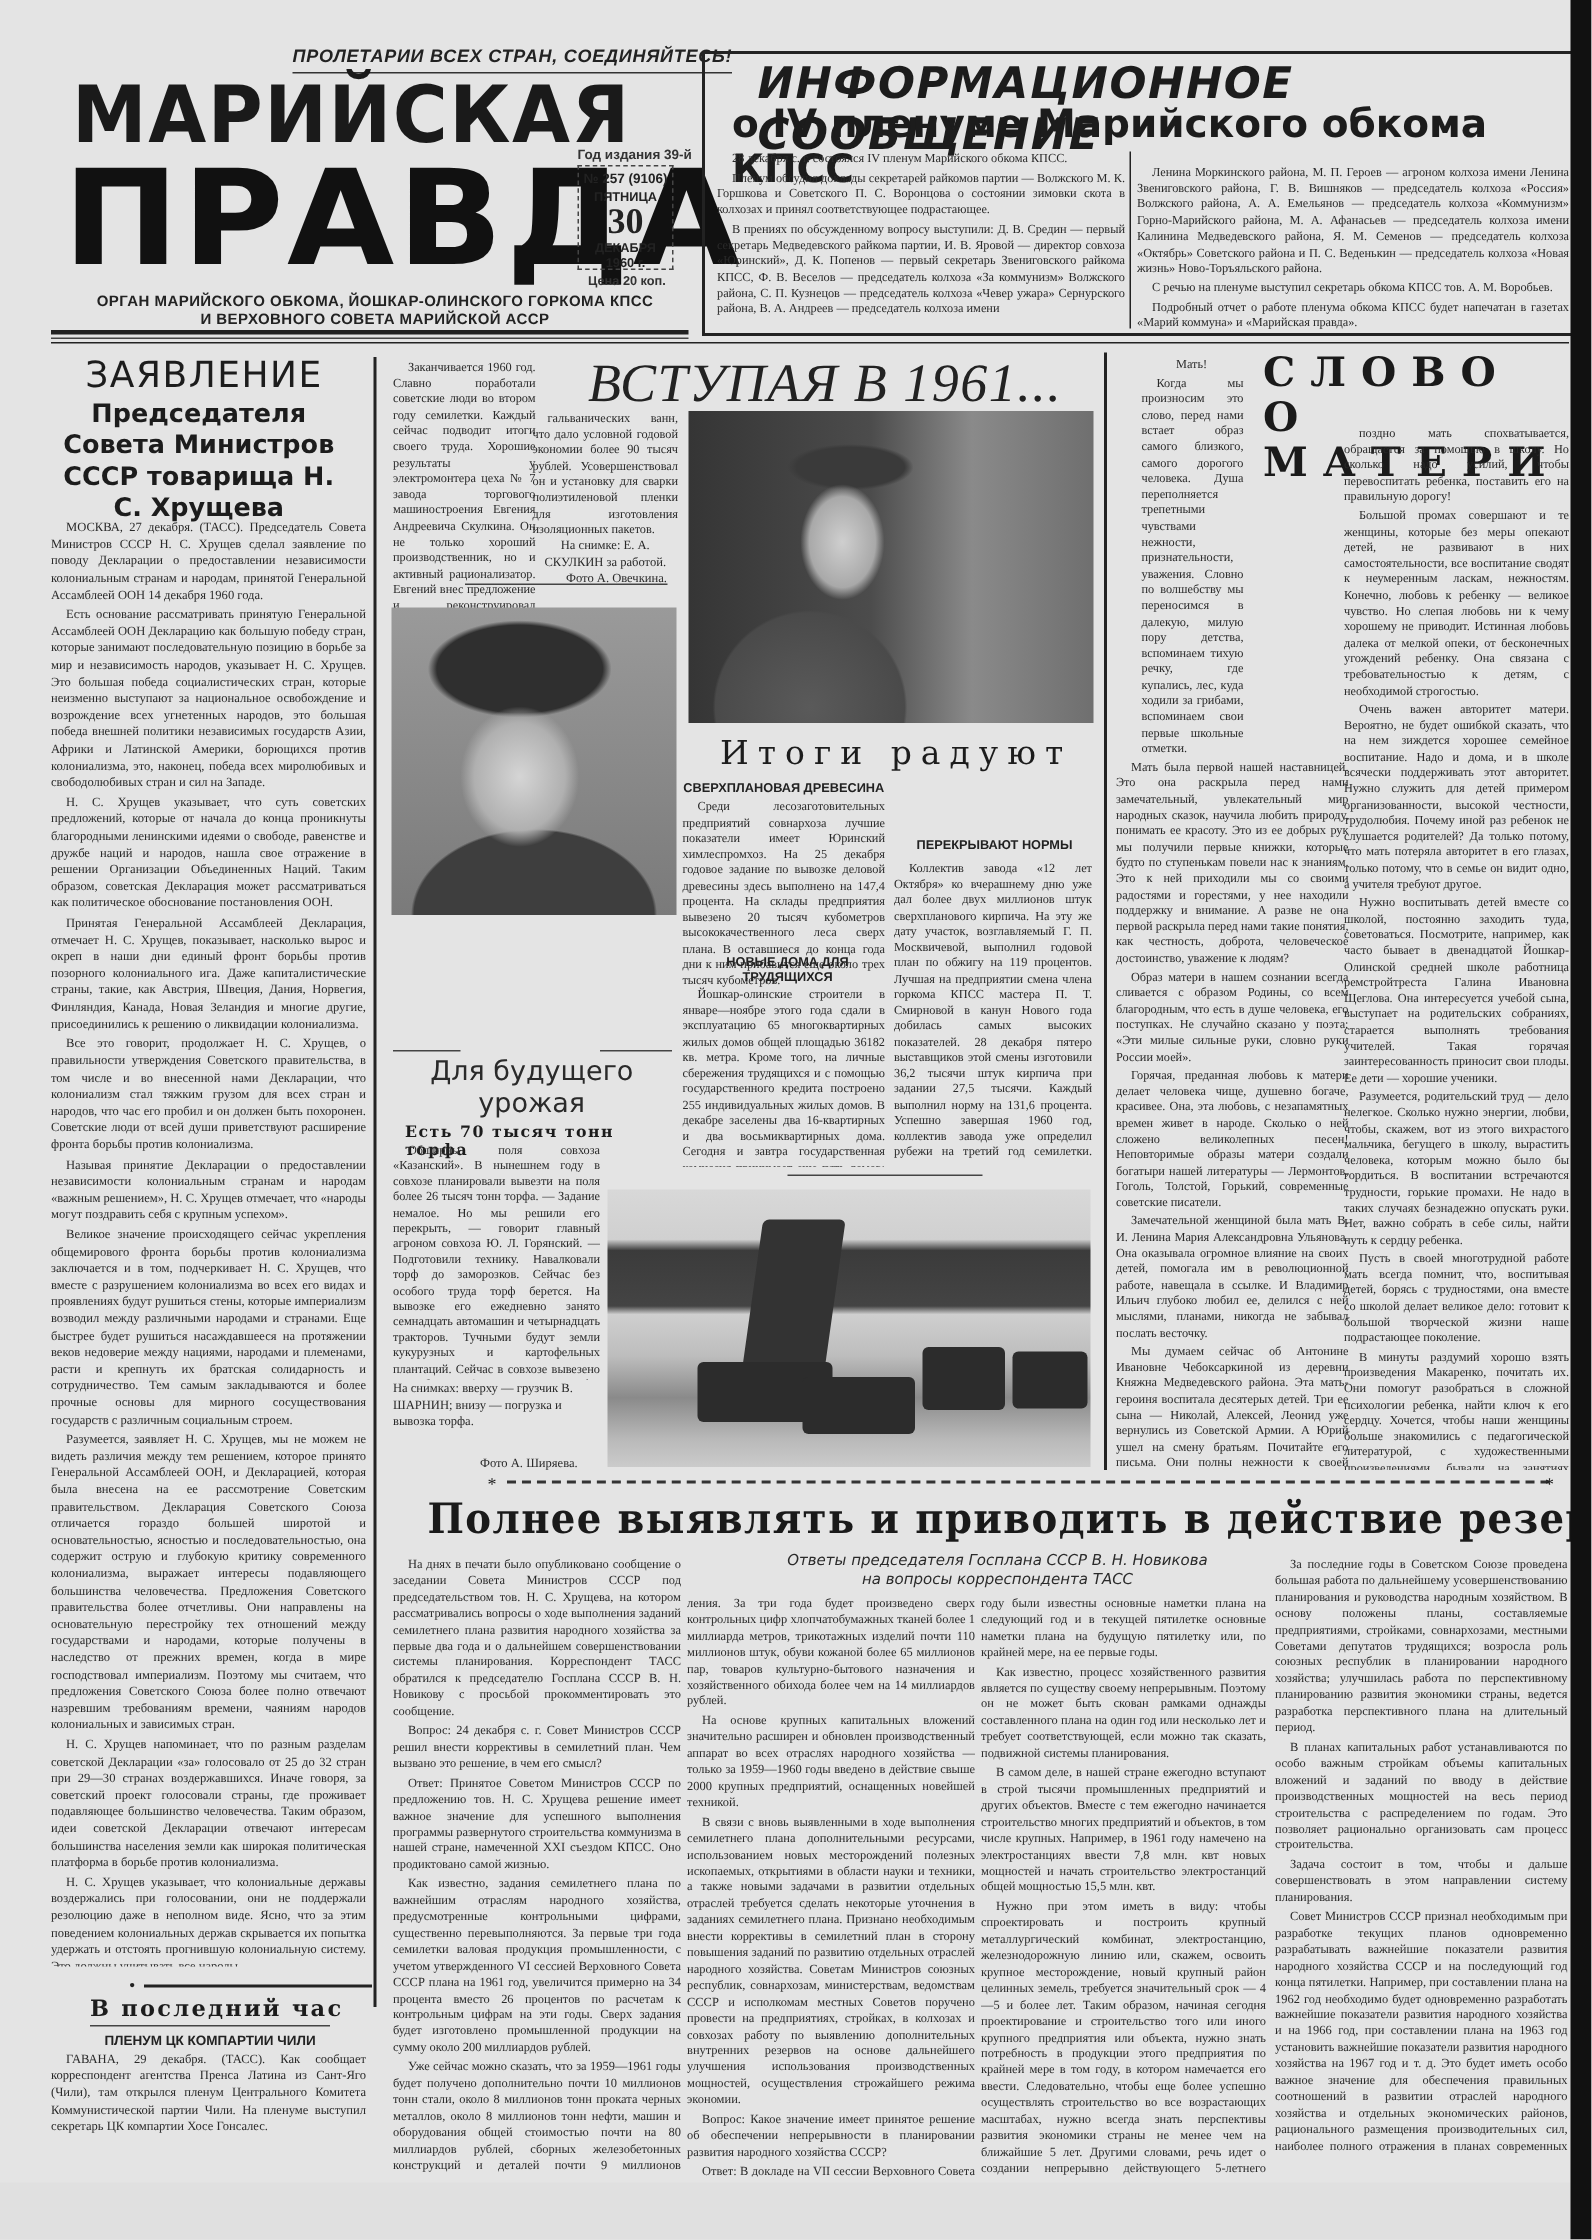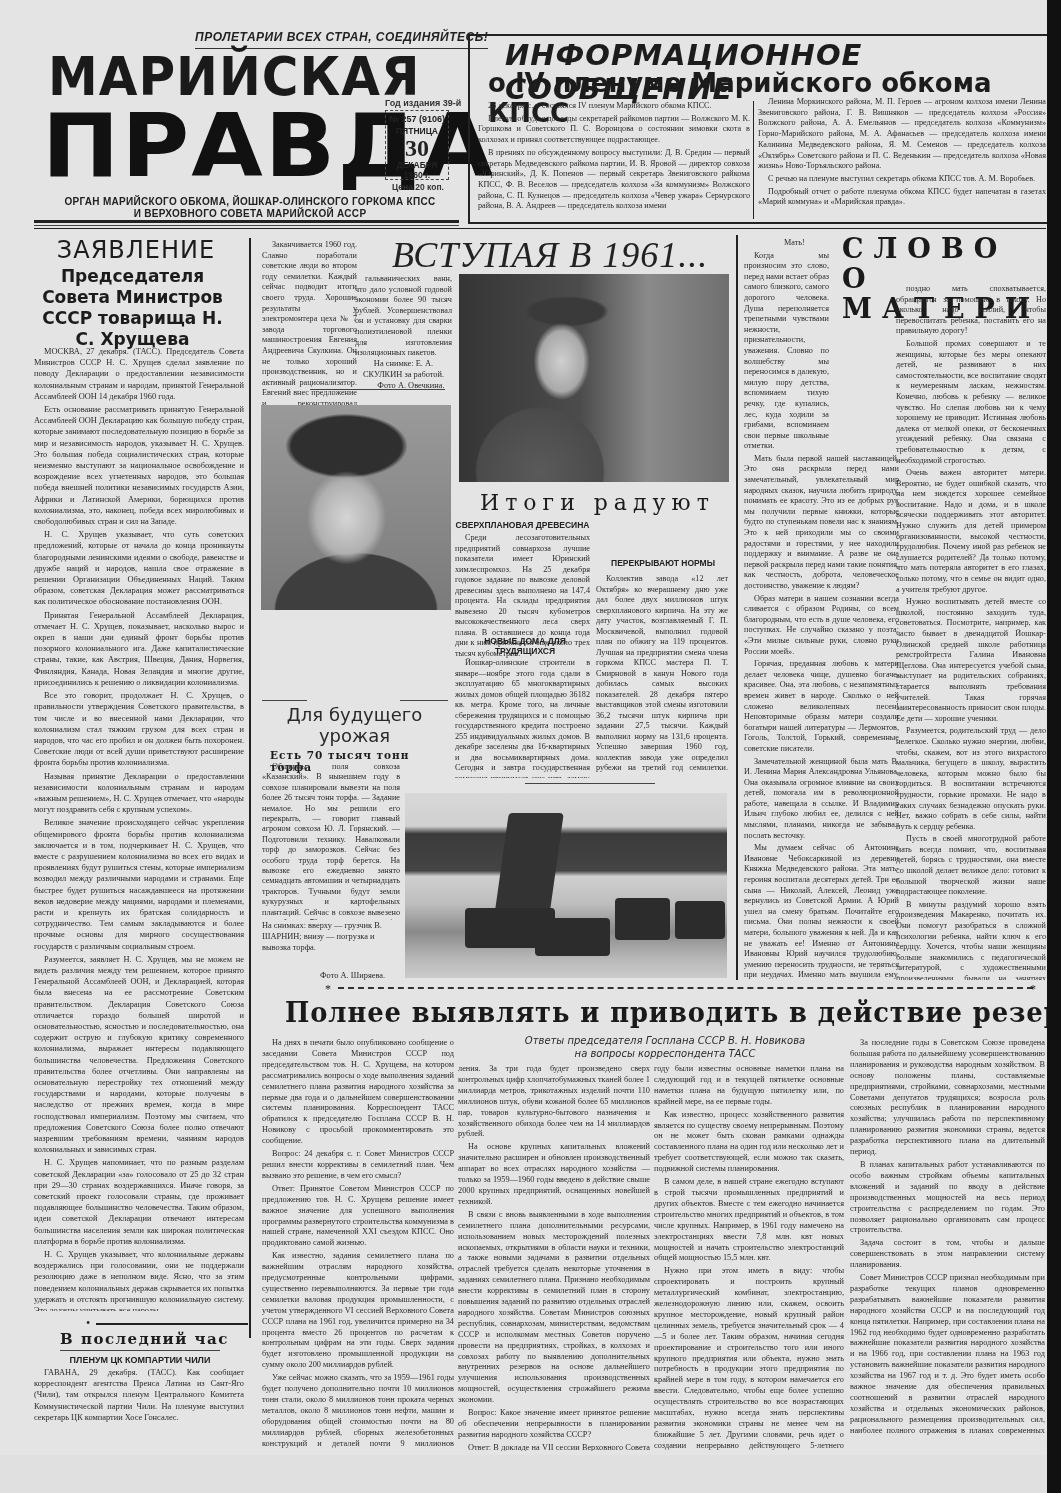--- a/index.html
+++ b/index.html
@@ -101,21 +101,21 @@
 
   <div class="abs infobox"></div>
   <div class="abs info-h1">ИНФОРМАЦИОННОЕ СООБЩЕНИЕ</div>
   <div class="abs info-h2">о IV пленуме Марийского обкома КПСС</div>
   <div class="abs txt" style="left:478px; top:101px; width:272px; font-size:8.2px; line-height:10.7px;">
     <p>28 декабря с. г. состоялся IV пленум Марийского обкома КПСС.</p>
     <p>Пленум обсудил доклады секретарей райкомов партии — Волжского М. К. Горшкова и Советского П. С. Воронцова о состоянии зимовки скота в колхозах и принял соответствующее подрастающее.</p>
     <p>В прениях по обсужденному вопросу выступили: Д. В. Средин — первый секретарь Медведевского райкома партии, И. В. Яровой — директор совхоза «Юринский», Д. К. Попенов — первый секретарь Звениговского райкома КПСС, Ф. В. Веселов — председатель колхоза «За коммунизм» Волжского района, С. П. Кузнецов — председатель колхоза «Чевер ужара» Сернурского района, В. А. Андреев — председатель колхоза имени</p>
   </div>
   <div class="vrule" style="left:753px; top:101px; height:118px; width:1px;"></div>
-  <div class="abs txt" style="left:758px; top:97px; width:288px; font-size:8.2px; line-height:10.7px;">
+  <div class="abs txt" style="left:758px; top:110px; width:288px; font-size:8.2px; line-height:10.7px;">
     <p>Ленина Моркинского района, М. П. Героев — агроном колхоза имени Ленина Звениговского района, Г. В. Вишняков — председатель колхоза «Россия» Волжского района, А. А. Емельянов — председатель колхоза «Коммунизм» Горно-Марийского района, М. А. Афанасьев — председатель колхоза имени Калинина Медведевского района, Я. М. Семенов — председатель колхоза «Октябрь» Советского района и П. С. Веденькин — председатель колхоза «Новая жизнь» Ново-Торъяльского района.</p>
     <p>С речью на пленуме выступил секретарь обкома КПСС тов. А. М. Воробьев.</p>
     <p>Подробный отчет о работе пленума обкома КПСС будет напечатан в газетах «Марий коммуна» и «Марийская правда».</p>
   </div>
 
   <div class="hrule" style="left:34px; top:228px; width:1012px; height:1px;"></div>
 
   <div class="abs h-zayav">ЗАЯВЛЕНИЕ</div>
   <div class="abs h-zayav-sub">Председателя Совета Министров СССР товарища Н. С. Хрущева</div>
   <div class="abs txt" style="left:34px; top:346px; width:210px; height:965px; overflow:hidden; font-size:8.4px; line-height:11.2px;">
@@ -189,21 +189,21 @@
     <div class="truck" style="left:270px; top:108px; width:50px; height:38px;"></div>
   </div>
 
   <div class="vrule" style="left:736px; top:235px; height:745px;"></div>
   <div class="abs h-slovo">
     <div>СЛОВО</div>
     <div>О МАТЕРИ</div>
   </div>
   <div class="abs txt" style="left:744px; top:238px; width:155px; height:742px; overflow:hidden; font-size:8.2px; line-height:10.6px;">
     <p style="text-indent:0; margin-left:40px;">Мать!</p>
-    <p style="margin-right:70px;">Когда мы произносим это слово, перед нами встает образ самого близкого, самого дорогого человека. Душа переполняется трепетными чувствами нежности, признательности, уважения. Словно по волшебству мы переносимся в далекую, милую пору детства, вспоминаем тихую речку, где купались, лес, куда ходили за грибами, вспоминаем свои первые школьные отметки.</p>
+    <p style="margin-right:70px;margin-left:17px;">Когда мы произносим это слово, перед нами встает образ самого близкого, самого дорогого человека. Душа переполняется трепетными чувствами нежности, признательности, уважения. Словно по волшебству мы переносимся в далекую, милую пору детства, вспоминаем тихую речку, где купались, лес, куда ходили за грибами, вспоминаем свои первые школьные отметки.</p>
     <p>Мать была первой нашей наставницей. Это она раскрыла перед нами замечательный, увлекательный мир народных сказок, научила любить природу, понимать ее красоту. Это из ее добрых рук мы получили первые книжки, которые будто по ступенькам повели нас к знаниям. Это к ней приходили мы со своими радостями и горестями, у нее находили поддержку и внимание. А разве не она первой раскрыла перед нами такие понятия, как честность, доброта, человеческое достоинство, уважение к людям?</p>
     <p>Образ матери в нашем сознании всегда сливается с образом Родины, со всем благородным, что есть в душе человека, его поступках. Не случайно сказано у поэта: «Эти милые сильные руки, словно руки России моей».</p>
     <p>Горячая, преданная любовь к матери делает человека чище, душевно богаче, красивее. Она, эта любовь, с незапамятных времен живет в народе. Сколько о ней сложено великолепных песен! Неповторимые образы матери создали богатыри нашей литературы — Лермонтов, Гоголь, Толстой, Горький, современные советские писатели.</p>
     <p>Замечательной женщиной была мать В. И. Ленина Мария Александровна Ульянова. Она оказывала огромное влияние на своих детей, помогала им в революционной работе, навещала в ссылке. И Владимир Ильич глубоко любил ее, делился с ней мыслями, планами, никогда не забывал послать весточку.</p>
     <p>Мы думаем сейчас об Антонине Ивановне Чебоксаркиной из деревни Княжна Медведевского района. Эта мать-героиня воспитала десятерых детей. Три ее сына — Николай, Алексей, Леонид уже вернулись из Советской Армии. А Юрий ушел на смену братьям. Почитайте его письма. Они полны нежности к своей матери, большого уважения к ней. Да и как не уважать ее! Именно от Антонины Ивановны Юрий научился трудолюбию, умению переносить трудности, не теряться при неудачах. Именно мать внушила ему, что жизнь прожить — не поле перейти, что надо быть человеком мужественным, честным, открытым душою.</p>
 
   </div>
   <div class="abs txt" style="left:896px; top:284px; width:150px; height:696px; overflow:hidden; font-size:8.2px; line-height:10.6px;">
     <p>поздно мать спохватывается, обращается за помощью в школу. Но сколько надо усилий, чтобы перевоспитать ребенка, поставить его на правильную дорогу!</p>
     <p>Большой промах совершают и те женщины, которые без меры опекают детей, не развивают в них самостоятельности, все воспитание сводят к неумеренным ласкам, нежностям. Конечно, любовь к ребенку — великое чувство. Но слепая любовь ни к чему хорошему не приводит. Истинная любовь далека от мелкой опеки, от бесконечных угождений ребенку. Она связана с требовательностью к детям, с необходимой строгостью.</p>

